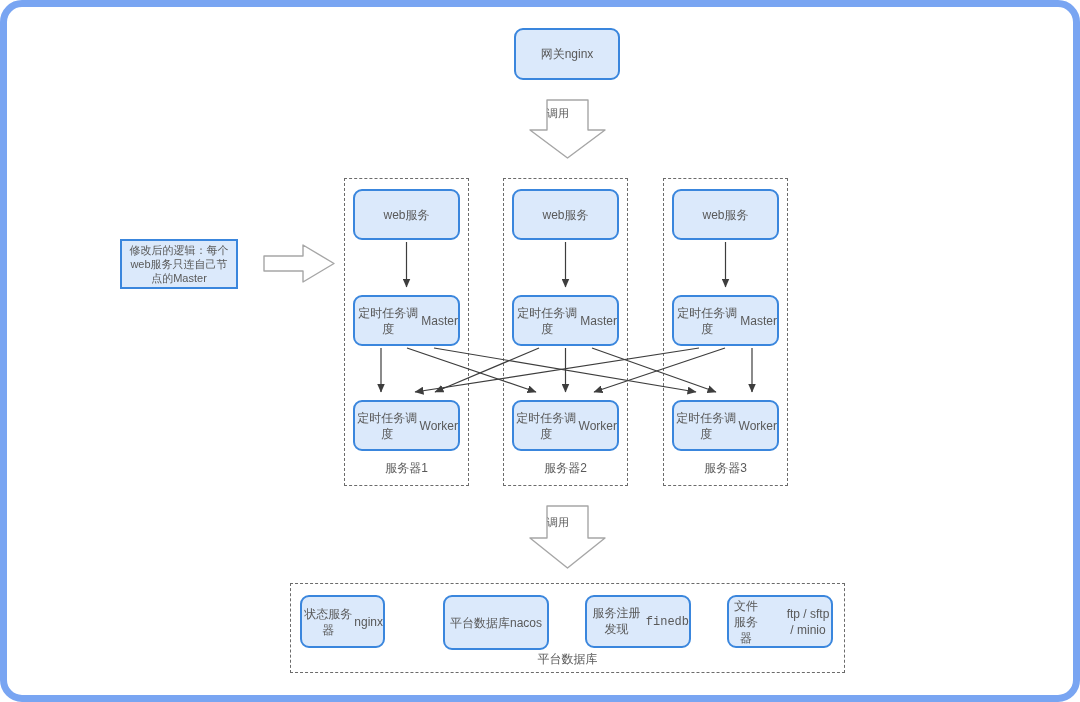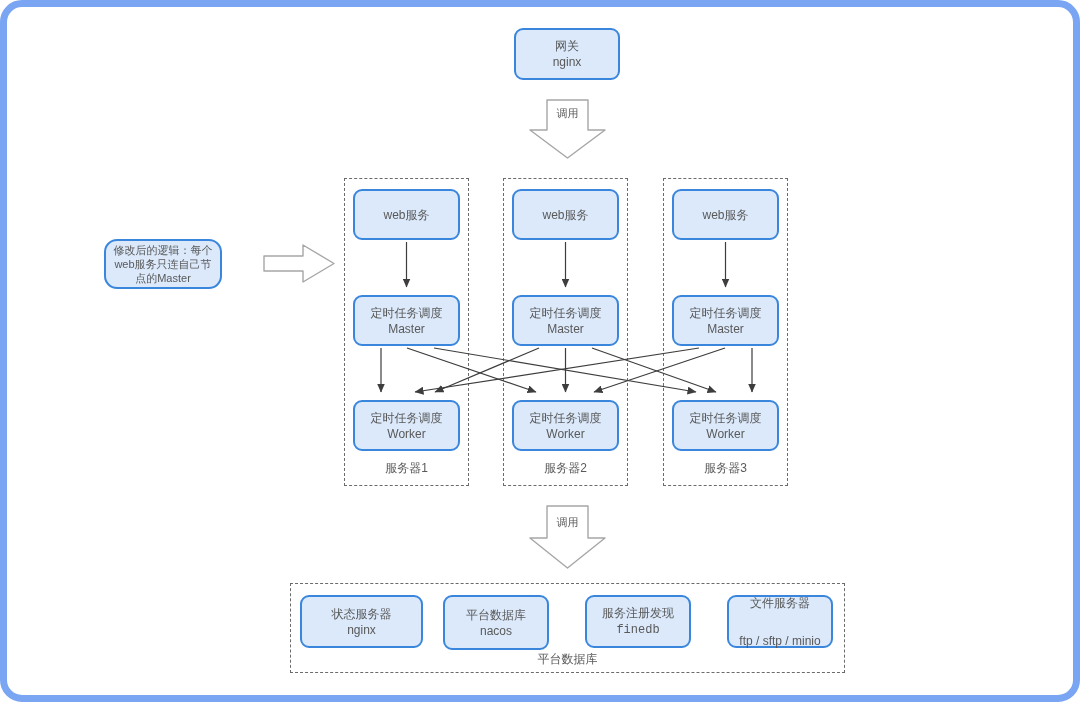--- a/index.html
+++ b/index.html
@@ -26,21 +26,21 @@
     width: 1080px; height: 702px;
     z-index: 1;
   }
   .node {
     position: absolute;
     background: #dbe9fb;
     border: 2px solid #3a86dd;
     border-radius: 9px;
     box-sizing: border-box;
     display: flex;
-    flex-direction: column;
+    flex-direction: row;
     align-items: center;
     justify-content: center;
     color: #595959;
     font-size: 12px;
     line-height: 16px;
     text-align: center;
     z-index: 2;
   }
   .dashed-group {
     position: absolute;
@@ -66,21 +66,21 @@
     text-align: center;
     padding: 2px 5px;
     width: 118px;
     z-index: 2;
   }
   .call-label {
     position: absolute;
     color: #595959;
     font-size: 11px;
     line-height: 14px;
-    text-align: center;
+    text-align: left;
     z-index: 3;
   }
 </style>
 </head>
 <body>
 
 <div class="canvas">
 
   <svg class="arrows" viewBox="0 0 1080 702">
     <defs>
@@ -115,21 +115,21 @@
   </svg>
 
   <div class="node" style="left:514px; top:28px; width:106px; height:52px;">
     <div>网关</div>
     <div>nginx</div>
   </div>
 
   <div class="call-label" style="left:547px; top:106px; width:41px;">调用</div>
   <div class="call-label" style="left:547px; top:515px; width:41px;">调用</div>
 
-  <div class="annotation" style="left:104px; top:239px; min-height:46px;border-radius:13px;">修改后的逻辑：每个web服务只连自己节点的Master</div>
+  <div class="annotation" style="left:120px; top:239px; min-height:46px;">修改后的逻辑：每个web服务只连自己节点的Master</div>
 
   <div class="dashed-group" style="left:344px; top:178px; width:125px; height:308px;"></div>
   <div class="node" style="left:353px; top:189px; width:107px; height:51px;">
     <div>web服务</div>
   </div>
   <div class="node" style="left:353px; top:295px; width:107px; height:51px;">
     <div>定时任务调度</div>
     <div>Master</div>
   </div>
   <div class="node" style="left:353px; top:400px; width:107px; height:51px;">
@@ -161,21 +161,21 @@
     <div>Master</div>
   </div>
   <div class="node" style="left:672px; top:400px; width:107px; height:51px;">
     <div>定时任务调度</div>
     <div>Worker</div>
   </div>
   <div class="group-label" style="left:663px; top:460px; width:125px;">服务器3</div>
 
   <div class="dashed-group" style="left:290px; top:583px; width:555px; height:90px;"></div>
 
-  <div class="node" style="left:300px; top:595px; width:123px; height:53px;align-items:center;">
+  <div class="node" style="left:300px; top:595px; width:85px; height:53px;align-items:center;">
     <div>状态服务器</div>
     <div>nginx</div>
   </div>
   <div class="node" style="left:443px; top:595px; width:106px; height:55px;">
     <div>平台数据库</div>
     <div>nacos</div>
   </div>
   <div class="node" style="left:585px; top:595px; width:106px; height:53px;font-family:Liberation Mono, monospace;">
     <div>服务注册发现</div>
     <div>finedb</div>

